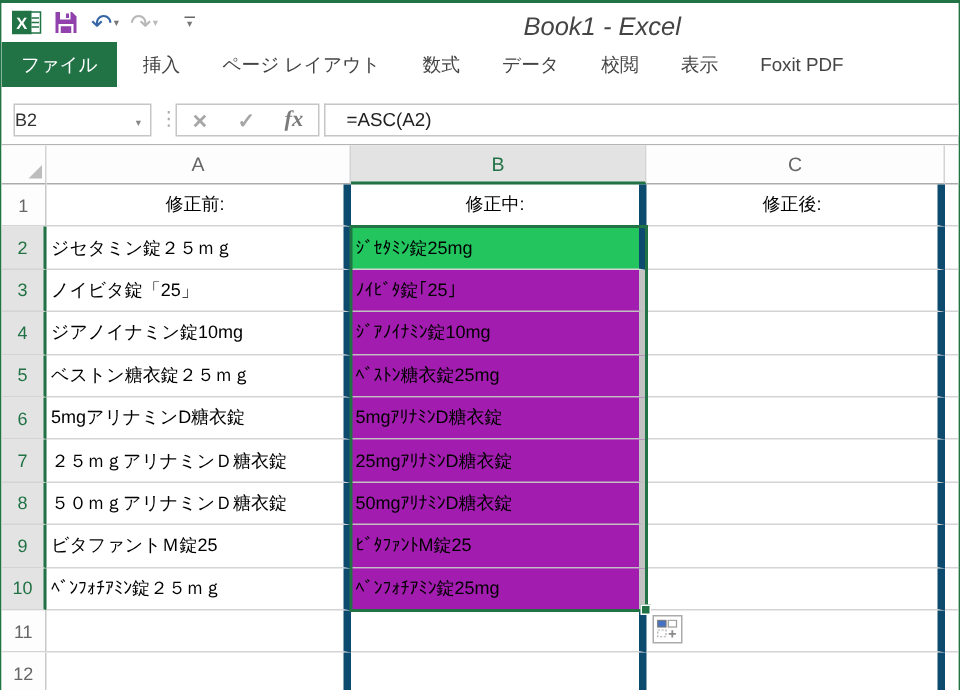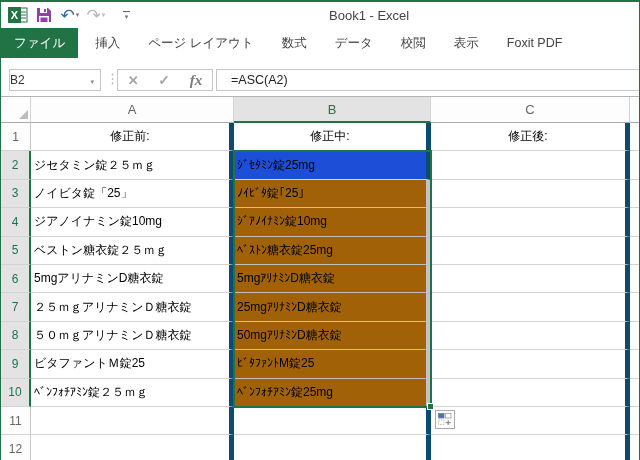--- a/index.html
+++ b/index.html
@@ -12,21 +12,21 @@
   
   .titlebar { position:absolute; top:0; left:0; right:0; height:26px; background:#fff; }
   .qat { position:absolute; left:6px; top:2px; display:flex; align-items:center; gap:4px; height:22px; }
   .qat-btn { display:flex; align-items:center; justify-content:center; min-width:22px; height:22px; cursor:default; }
   .caret { font-size:7px; color:#777; margin-left:1px; }
   .caret.dis { color:#bbb; }
   .undo-glyph { font-size:17px; color:#3465a4; line-height:17px; }
   .redo-glyph { font-size:17px; color:#b8b8b8; line-height:17px; }
   .qat-more { display:flex; flex-direction:column; align-items:center; line-height:5px; margin-left:4px; }
   .qat-more .bar { width:7px; border-top:1px solid #666; margin-bottom:2px; }
-  .app-title { position:absolute; left:328px; top:6px; font-size:13px; color:#444; white-space:nowrap; }
+  .app-title { position:absolute; left:348px; top:6px; font-size:17px; color:#444; white-space:nowrap;font-style:italic; }
   
   .tabs { position:absolute; top:26px; left:0; right:0; height:34px; display:flex; align-items:flex-start; background:#fff; }
   .tab { font-size:12.5px; color:#444; padding:0 14px; height:30px; line-height:30px; white-space:nowrap; cursor:default; }
   .tab.file { background:#217346; color:#fff; padding:0 13px; margin-right:3px; }
   
   .fbar { position:absolute; top:60px; left:0; right:0; height:35px; background:#fff; border-bottom:1px solid #b4b4b4; }
   .namebox { position:absolute; left:8px; top:7px; width:92px; height:22px; border:1px solid #c6c6c6; background:#fff;
              display:flex; align-items:center; font-size:12px; color:#333; }
   .namebox .nb-caret { position:absolute; right:6px; top:8px; font-size:7px; color:#888; }
   .fdots { position:absolute; left:105px; top:9px; font-size:13px; color:#aaa; letter-spacing:0; }
@@ -47,22 +47,22 @@
   .corner-tri { position:absolute; right:2px; bottom:3px; width:0; height:0;
                 border-left:9px solid transparent; border-bottom:9px solid #bdbdbd; }
   .row { display:flex; height:28.4px; }
   .rh { width:30px; background:#fdfdfd; border-right:1px solid #c9c9c9; border-bottom:1px solid #d4d4d4;
         display:flex; align-items:center; justify-content:center; font-size:12px; color:#666; }
   .rh.sel { background:#e3e3e3; color:#217346; border-right:2px solid #217346; }
   .cell { border-right:5px solid #0c4a6e; border-bottom:1px solid #d4d4d4; font-size:12px; color:#000;
           display:flex; align-items:center; padding:0 3px; overflow:hidden; white-space:nowrap; }
   .w-rh{width:30px} .w-a{width:203px} .w-b{width:197px} .w-c{width:199px} .w-d{flex:1; border-right:none;}
   .center { justify-content:center; }
-  .selfill { background:#a16207; border-right-color:#c3c3c3; border-bottom-color:#c0c0c0; }
-  .active-cell { background:#1d4ed8; }
+  .selfill { background:#a21caf; border-right-color:#c3c3c3; border-bottom-color:#c0c0c0; }
+  .active-cell { background:#22c55e; }
   
   .sel-border { position:absolute; left:232px; top:148px; width:199px; height:258px;
                 border:2px solid #217346; pointer-events:none; }
   .fill-handle { position:absolute; left:426px; top:401px; width:7px; height:7px;
                  background:#217346; border:1px solid #fff; }
   .autofill-btn { position:absolute; left:434px; top:408px; width:20px; height:19px; background:#fff;
                   border:1px solid #ababab; display:flex; align-items:center; justify-content:center; }
 </style>
 </head>
 <body>

